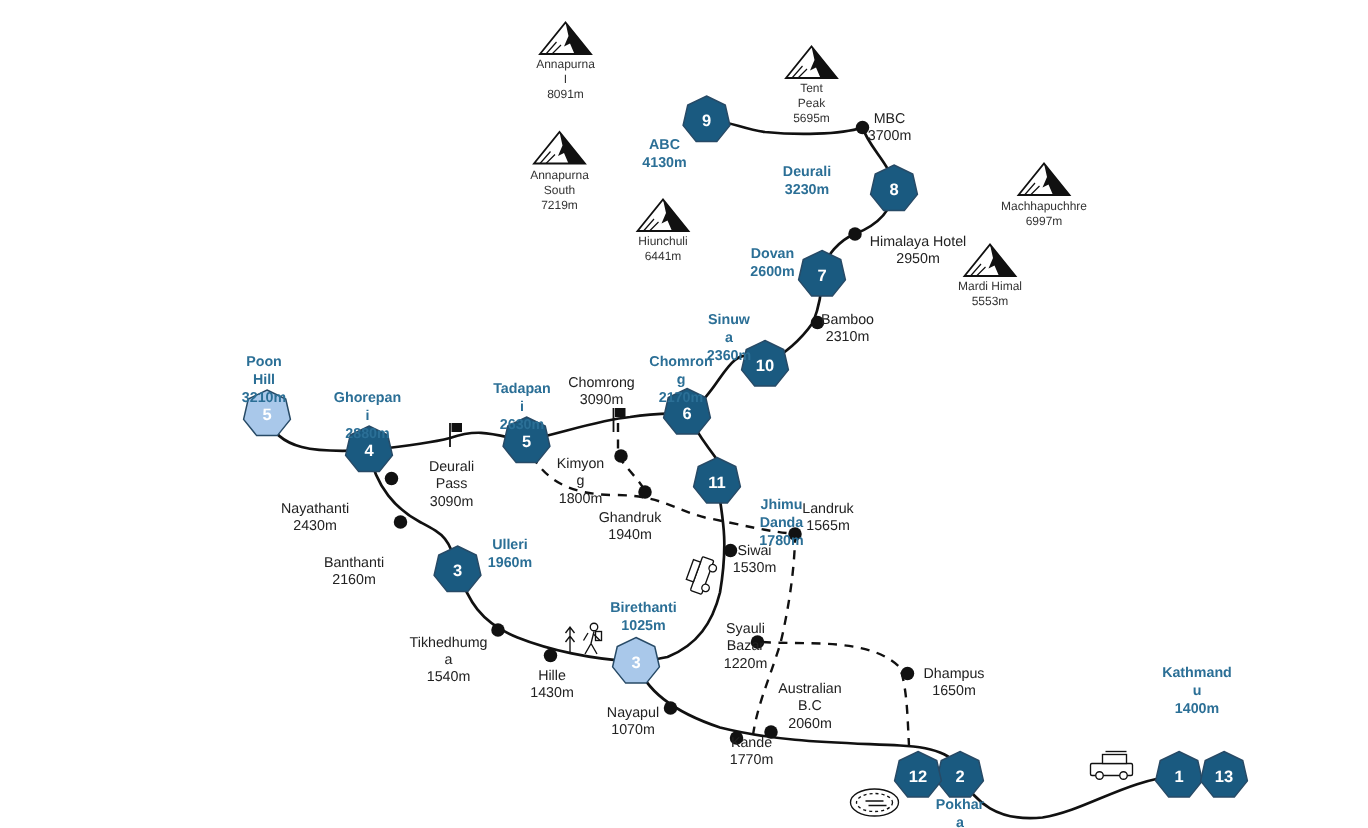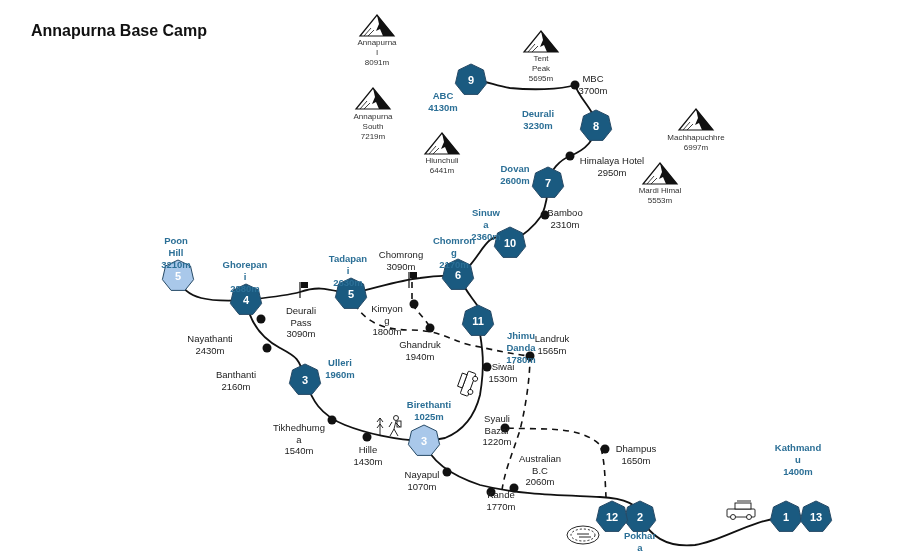--- a/index.html
+++ b/index.html
@@ -8,21 +8,20 @@
   .title { position:absolute; left:14px; top:20px; width:210px; text-align:center; font-family:"Liberation Sans", sans-serif; font-weight:bold; font-size:16px; line-height:21px; color:#111; }
   .lbl { font-family:"Liberation Sans", sans-serif; font-size:9.5px; fill:#222; }
   .mlbl { font-family:"Liberation Sans", sans-serif; font-size:8px; fill:#333; }
   .blbl { font-family:"Liberation Sans", sans-serif; font-size:9.5px; font-weight:bold; fill:#2b6f96; }
   .hnum { font-family:"Liberation Sans", sans-serif; font-size:11px; font-weight:bold; fill:#ffffff; }
 </style>
 </head>
 <body>
 
 <div class="title">
-  <div>Annapurna Base Camp</div>
 </div>
 
 <svg id="map" viewBox="0 0 912 552" xmlns="http://www.w3.org/2000/svg">
   <defs>
     <g id="mtn">
       <path d="M-17,10 L0,-11 L17,10 Z" fill="#fff" stroke="#111" stroke-width="1.2"></path>
       <path d="M0,-11 L17,10 L6,10 L3,3 L-1,5 L2,-2 Z" fill="#111"></path>
       <path d="M-13,10 L-6,2 M-9,10 L-3,4" stroke="#111" stroke-width="0.8" fill="none"></path>
     </g>
   </defs>

